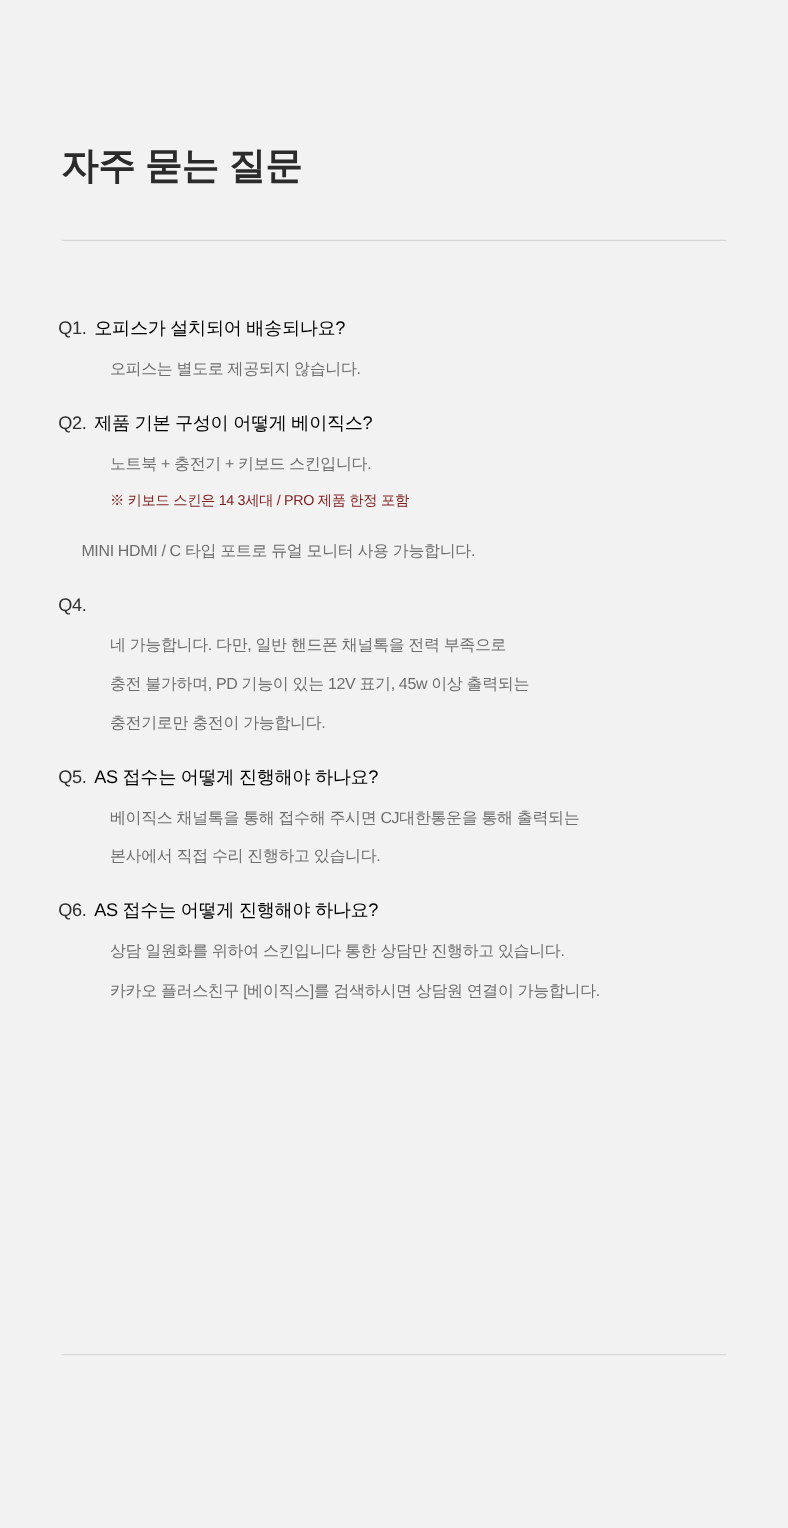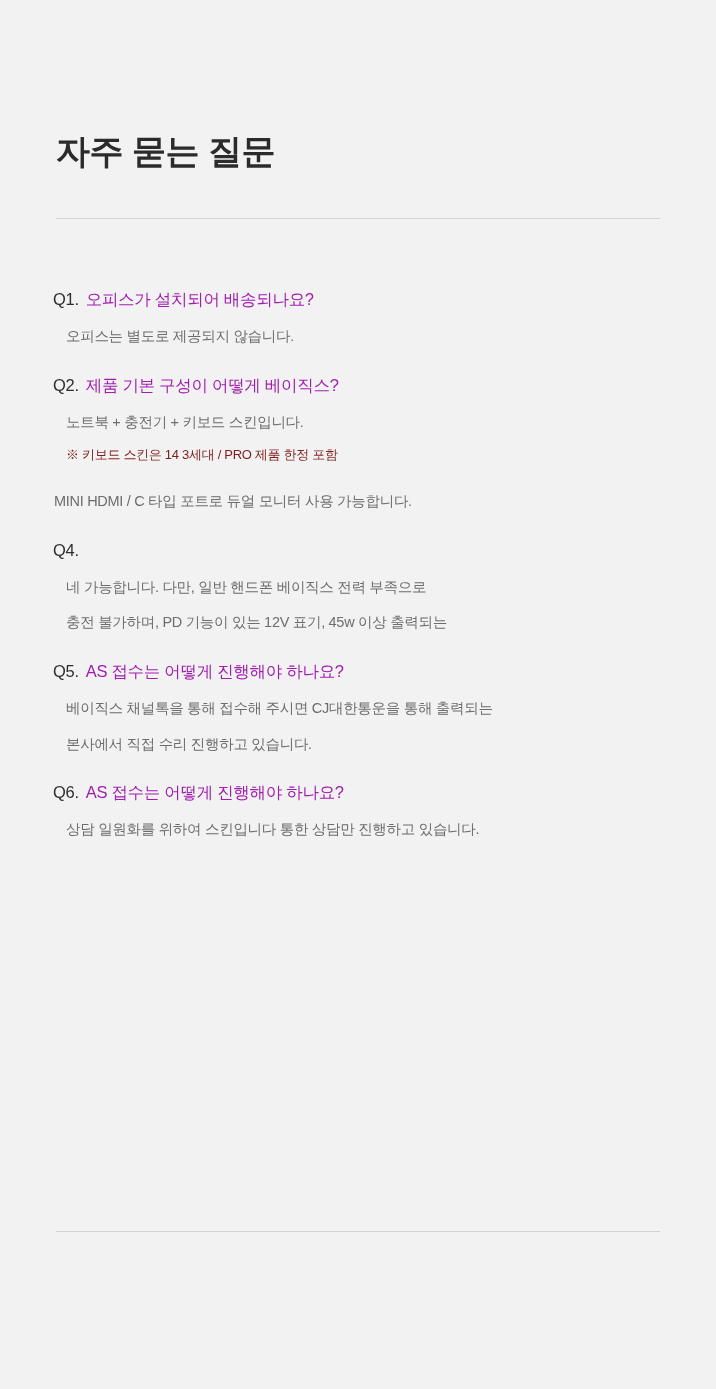--- a/index.html
+++ b/index.html
@@ -56,33 +56,33 @@
     font-size: 16.5px;
     color: #2f2f2f;
     letter-spacing: -0.3px;
     line-height: 1.45;
   }
   .q-num {
     margin-right: 7px;
     color: #2f2f2f;
   }
   .q-text {
-    color: #a21caf;
+    color: #000000;
     text-align: center;
   }
   .a-line {
-    padding-left: 66px;
+    padding-left: 100px;
     font-size: 14.5px;
     color: #6d6d6d;
     letter-spacing: -0.3px;
     line-height: 1.5;
     margin-top: 14px;
   }
   .a-line.indent-extra {
-    padding-left: 54px;
+    padding-left: 74px;
   }
   .a-line.note {
     font-size: 13px;
     color: #7f1d1d;
     margin-top: 12px;
   }
 </style>
 </head>
 <body>
 
@@ -108,35 +108,37 @@
         <div class="a-line">노트북 + 충전기 + 키보드 스킨입니다.</div>
         <div class="a-line note">※ 키보드 스킨은 14 3세대 / PRO 제품 한정 포함</div>
       </div>
       <div class="faq-item">
         <div class="a-line indent-extra">MINI HDMI / C 타입 포트로 듀얼 모니터 사용 가능합니다.</div>
       </div>
       <div class="faq-item">
         <div class="q-line">
           <span class="q-num">Q4.</span>
         </div>
-        <div class="a-line">네 가능합니다. 다만, 일반 핸드폰 베이직스 전력 부족으로</div>
+        <div class="a-line">네 가능합니다. 다만, 일반 핸드폰 채널톡을 전력 부족으로</div>
         <div class="a-line">충전 불가하며, PD 기능이 있는 12V 표기, 45w 이상 출력되는</div>
+        <div class="a-line">충전기로만 충전이 가능합니다.</div>
       </div>
       <div class="faq-item">
         <div class="q-line">
           <span class="q-num">Q5.</span>
           <span class="q-text">AS 접수는 어떻게 진행해야 하나요?</span>
         </div>
         <div class="a-line">베이직스 채널톡을 통해 접수해 주시면 CJ대한통운을 통해 출력되는</div>
         <div class="a-line">본사에서 직접 수리 진행하고 있습니다.</div>
       </div>
       <div class="faq-item">
         <div class="q-line">
           <span class="q-num">Q6.</span>
           <span class="q-text">AS 접수는 어떻게 진행해야 하나요?</span>
         </div>
         <div class="a-line">상담 일원화를 위하여 스킨입니다 통한 상담만 진행하고 있습니다.</div>
+        <div class="a-line">카카오 플러스친구 [베이직스]를 검색하시면 상담원 연결이 가능합니다.</div>
       </div>
     </div>
 
   <div class="rule rule-bottom"></div>
 
 </div>
 
 </body></html>

